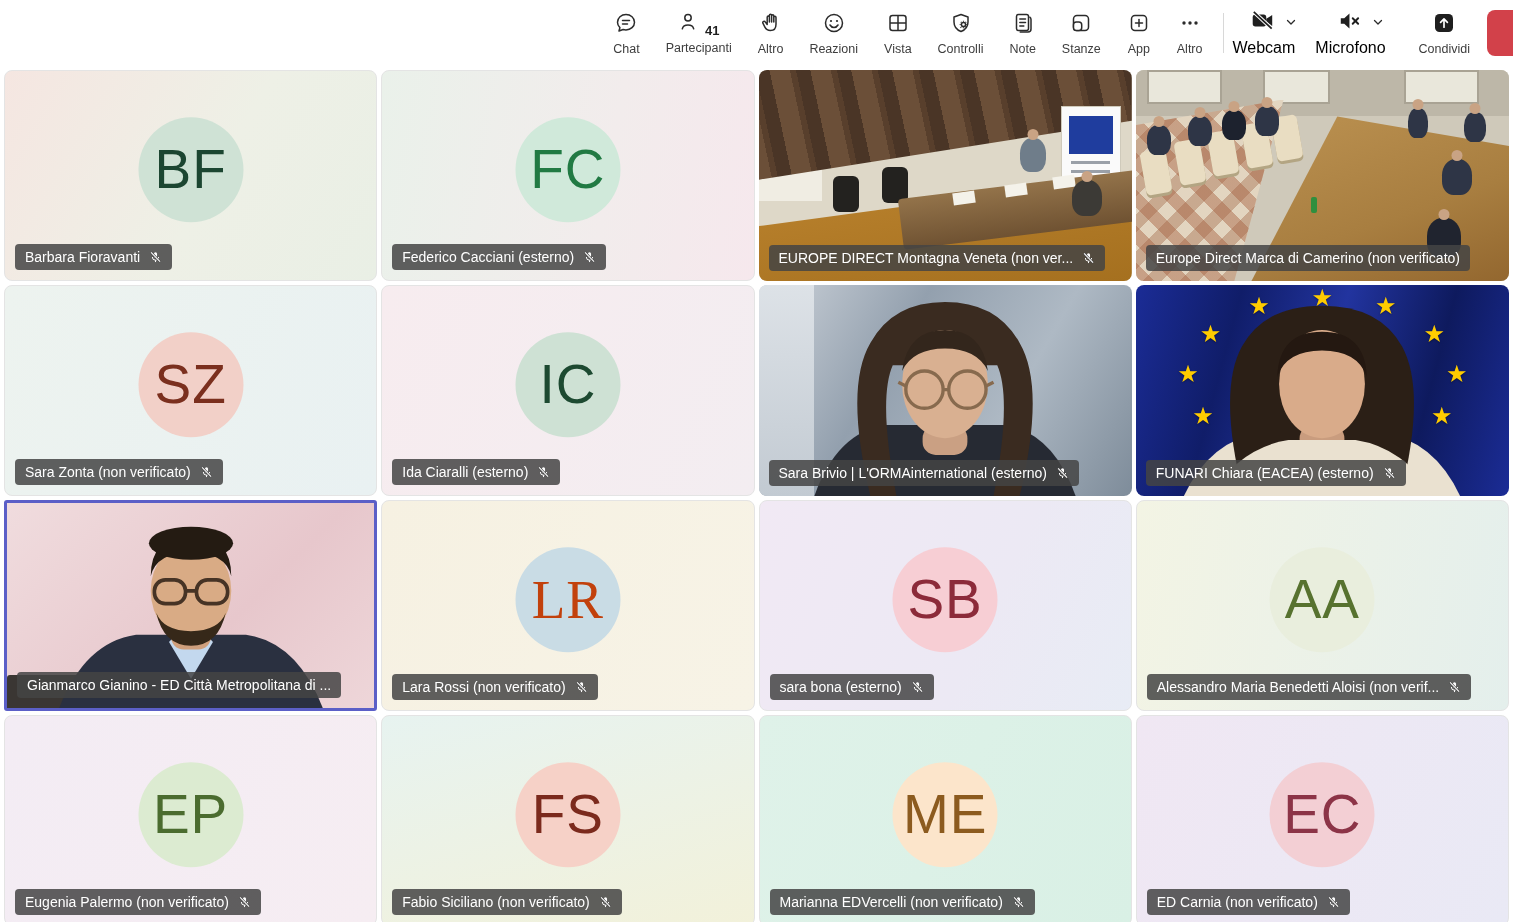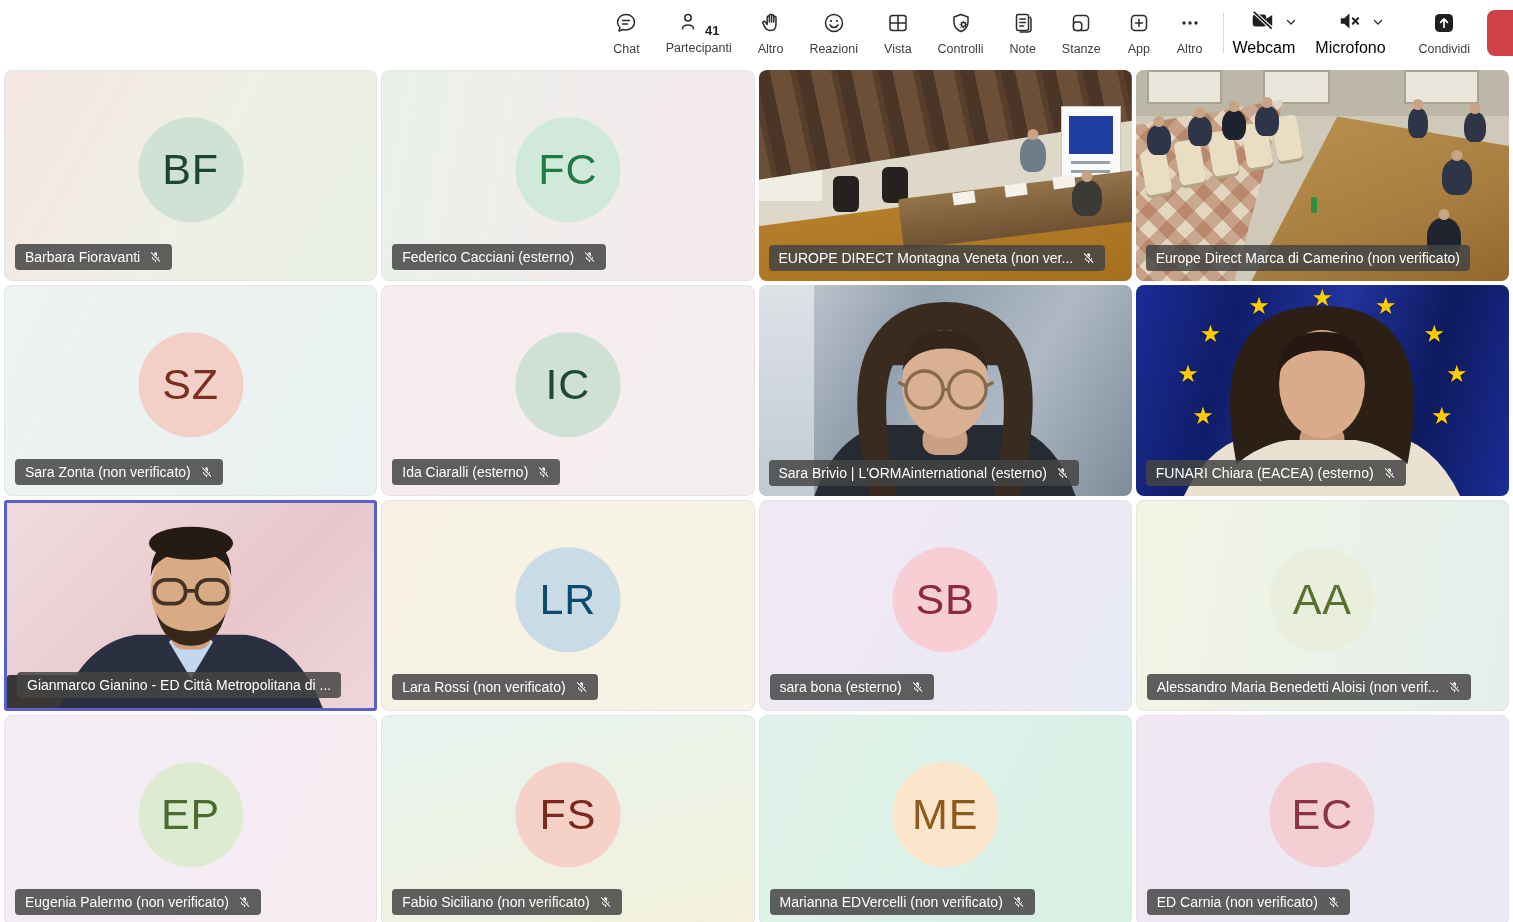--- a/index.html
+++ b/index.html
@@ -25,21 +25,21 @@
   .grid{ position:absolute; top:66px; left:0; width:1513px; height:860px;
          display:grid; grid-template-columns:repeat(4,1fr);
          grid-auto-rows:211px; gap:4px; padding:4px 4px 0 4px; background:#fff; }
   .tile{ position:relative; border-radius:8px; overflow:hidden; }
   .tile.av{ border:1px solid #e4e4e4; }
   .tile.active{ border:3px solid #5b5fc7; border-radius:3px; }
 
   .avatar{ position:absolute; left:50%; top:50%; transform:translate(-50%,-56%);
            width:105px; height:105px; border-radius:50%;
            display:flex; align-items:center; justify-content:center;
-           font-size:43px; letter-spacing:1px; }
+           font-size:55px; letter-spacing:1px; }
 
   .plate{ position:absolute; left:10px; bottom:10px; max-width:92%;
           background:rgba(68,68,68,0.85); color:#fff; font-size:14px;
           padding:5px 10px; border-radius:4px; display:flex; align-items:center;
           gap:9px; white-space:nowrap; overflow:hidden; z-index:5; }
   .plate .mic{ flex:0 0 auto; }
 
   
   .bg-bf{ background:linear-gradient(120deg,#f5e6e1,#eef0e6 55%,#e9efe5); }
   .bg-fc{ background:linear-gradient(100deg,#eaf1ea,#f2ecec 60%,#f6e8ed); }
@@ -430,21 +430,21 @@
         <rect x="103" y="42" width="17" height="13" rx="6"></rect>
         <path d="M97 48h6"></path>
       </g>
     </svg>
     <div class="plate">
       <span>Gianmarco Gianino - ED Città Metropolitana di ...</span>
     </div>
   </div>
 
   <div class="tile av bg-lr">
-    <div class="avatar" style="background-color: rgb(201, 220, 229); color: #0c4a6e;">LR</div>
+    <div class="avatar" style="background-color: rgb(201, 220, 229); color: #c2410c; font-family: Liberation Serif, serif;">LR</div>
     <div class="plate">
       <span>Lara Rossi (non verificato)</span>
       <svg class="mic" viewBox="0 0 16 16" width="13" height="13">
           <rect x="6.1" y="1.6" width="3.8" height="7" rx="1.9" fill="#fff"></rect>
           <path d="M4.1 7.4a3.9 3.9 0 0 0 7.8 0" fill="none" stroke="#fff" stroke-width="1.2"></path>
           <line x1="8" y1="11.3" x2="8" y2="13.6" stroke="#fff" stroke-width="1.2"></line>
           <line x1="2.6" y1="1.8" x2="13.6" y2="13.2" stroke="#4a4a4a" stroke-width="3"></line>
           <line x1="2.6" y1="1.8" x2="13.6" y2="13.2" stroke="#fff" stroke-width="1.3"></line>
         </svg>
     </div>

